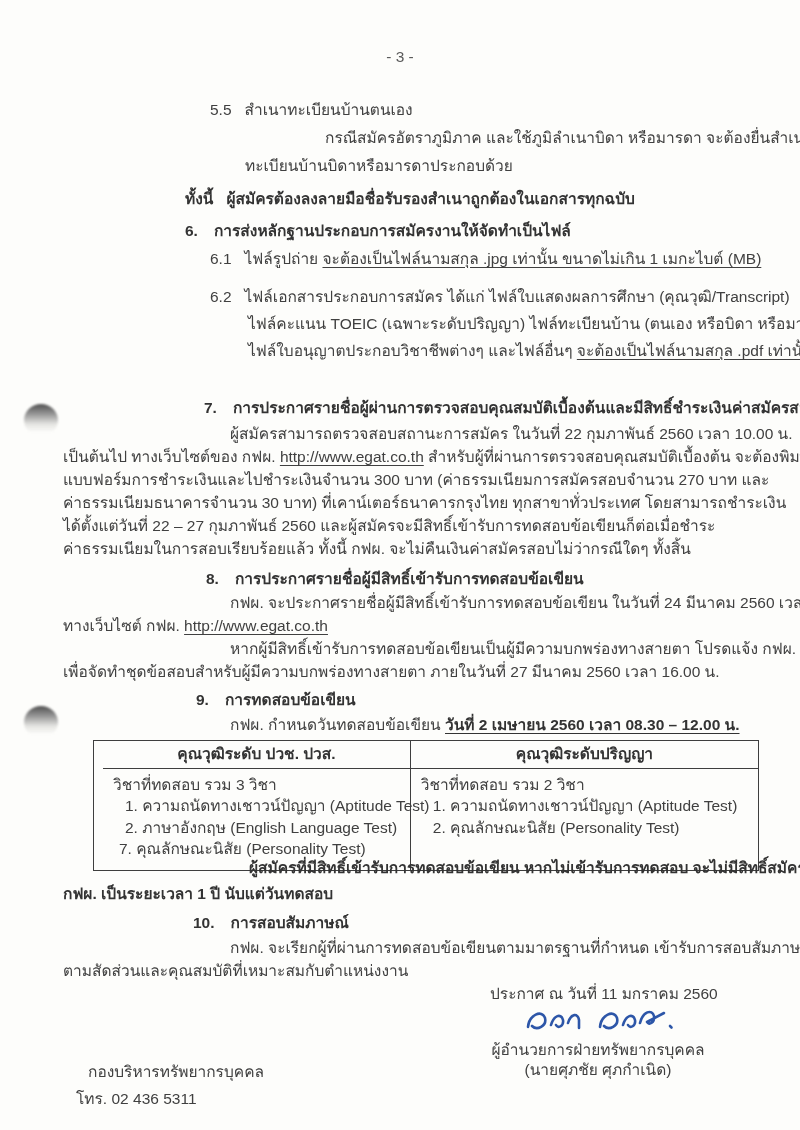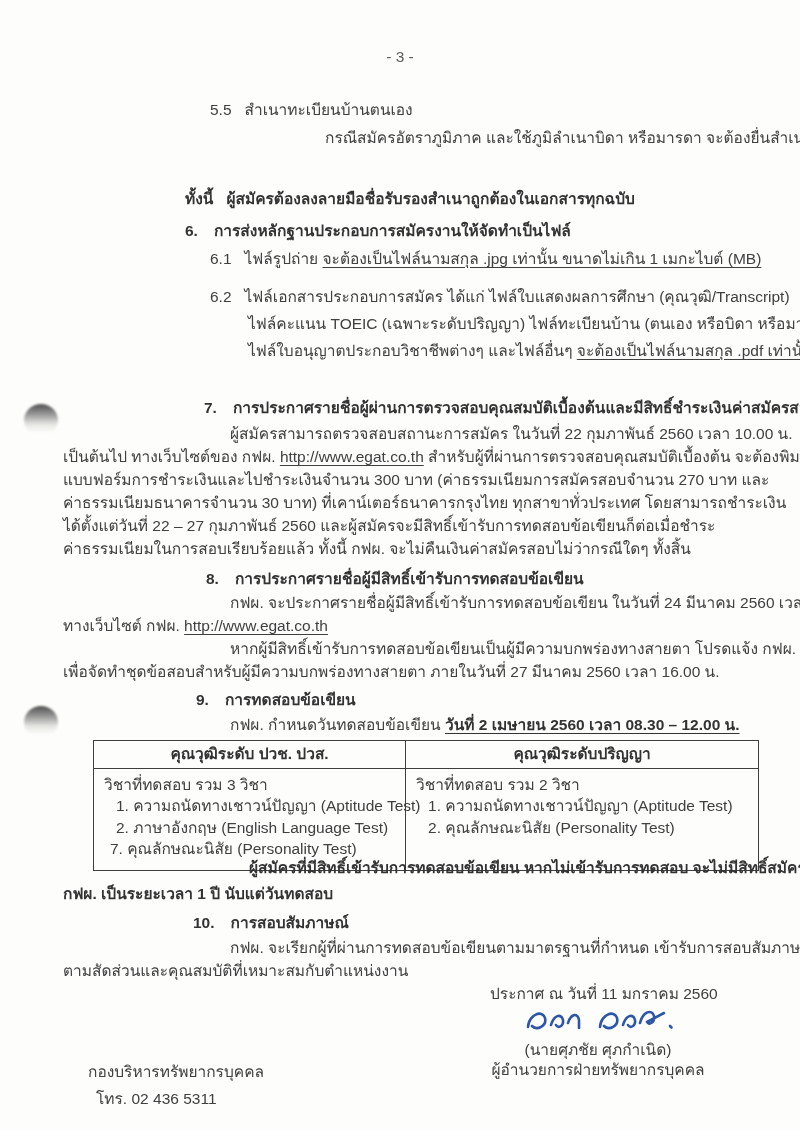--- a/index.html
+++ b/index.html
@@ -18,21 +18,21 @@
   .center800 { left:0; width:800px; text-align:center; }
   
   .punch {
     position:absolute; left:24px; width:34px; height:32px; border-radius:50%;
     background:linear-gradient(180deg,#555 2%, #9d9d9d 34%, #e3e3e0 62%, rgba(253,253,251,0) 88%);
     filter:blur(1.3px);
   }
   
   .xtable {
     position:absolute; left:93px; top:698px; width:666px;
-    border:1.6px solid #3e3e3e; box-sizing:border-box; background:#fdfdfb;
+    border:1.6px solid #3e3e3e; box-sizing:border-box; background:#fdfdfb;padding-left:9px;
   }
   .xtable .hrow { display:flex; border-bottom:1.6px solid #3e3e3e; }
   .xtable .brow { display:flex; }
   .xtable .hcell {
     text-align:center; font-weight:bold; color:#333; padding:3px 2px 4px;
     box-sizing:border-box;
   }
   .xtable .bcell { padding:5px 8px 10px 10px; box-sizing:border-box; min-height:86px; }
   .xtable .c-left  { width:47%; border-right:1.6px solid #3e3e3e; }
   .xtable .c-right { width:53%; }
@@ -48,20 +48,21 @@
 
   <div class="punch" style="top:404px"></div>
   <div class="punch" style="top:706px"></div>
 
   <div class="abs center800" style="top:47px;color:#5a5a5a">- 3 -</div>
 
   <div class="abs" style="left:210px;top:100px">
     <span class="num">5.5</span><span class="gap">สำเนาทะเบียนบ้านตนเอง</span>
   </div>
   <div class="abs" style="left:325px;top:128px">กรณีสมัครอัตราภูมิภาค และใช้ภูมิลำเนาบิดา หรือมารดา จะต้องยื่นสำเนา</div>
+  <div class="abs" style="left:245px;top:156px">ทะเบียนบ้านบิดาหรือมารดาประกอบด้วย</div>
 
   <div class="abs b" style="left:185px;top:189px">
     <span>ทั้งนี้</span><span class="gap">ผู้สมัครต้องลงลายมือชื่อรับรองสำเนาถูกต้องในเอกสารทุกฉบับ</span>
   </div>
 
   <div class="abs b" style="left:185px;top:221px">
     <span>6.</span><span class="gap-sm">การส่งหลักฐานประกอบการสมัครงานให้จัดทำเป็นไฟล์</span>
   </div>
   <div class="abs" style="left:210px;top:249px">
     <span>6.1</span><span class="gap">ไฟล์รูปถ่าย</span> <span class="u">จะต้องเป็นไฟล์นามสกุล .jpg เท่านั้น ขนาดไม่เกิน 1 เมกะไบต์ (MB)</span>
@@ -139,20 +140,20 @@
       <g fill="none" stroke="#2d56a8" stroke-width="2.6" stroke-linecap="round" stroke-linejoin="round">
         <path d="M10 25 C11 13, 24 7, 27 16 C29 24, 19 29, 14 24"></path>
         <path d="M33 23 C36 13, 43 11, 45 18 C46 24, 40 27, 38 23"></path>
         <path d="M50 21 C53 11, 60 11, 61 18 L61 26"></path>
         <path d="M82 25 C83 13, 96 7, 99 16 C101 24, 91 29, 86 24"></path>
         <path d="M105 23 C108 13, 115 11, 117 18 C118 24, 112 27, 110 23"></path>
         <path d="M122 21 C125 9, 134 7, 136 14 C137 20, 131 24, 129 20 L146 11"></path>
         <path d="M152 24 l1.5 1.5"></path>
       </g>
     </svg>
+    <div>ผู้อำนวยการฝ่ายทรัพยากรบุคคล</div>
     <div>(นายศุภชัย  ศุภกำเนิด)</div>
-    <div>ผู้อำนวยการฝ่ายทรัพยากรบุคคล</div>
   </div>
 
   <div class="abs" style="left:88px;top:1062px">กองบริหารทรัพยากรบุคคล</div>
-  <div class="abs" style="left:96px;top:1089px">โทร. 02 436 5311</div>
+  <div class="abs" style="left:76px;top:1089px">โทร. 02 436 5311</div>
 
 </div>
 
 </body></html>

